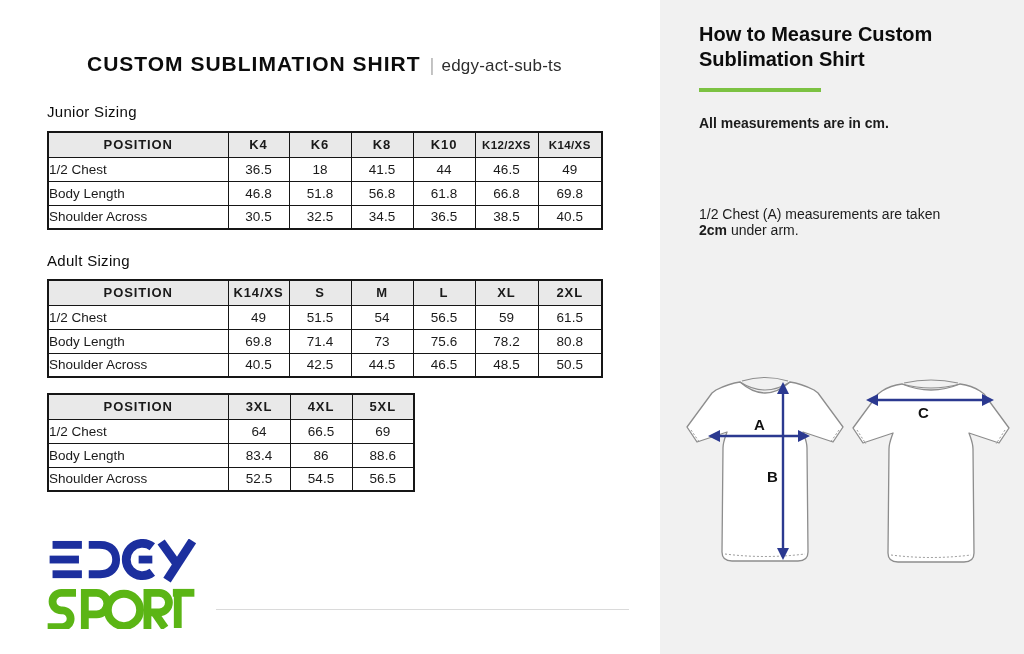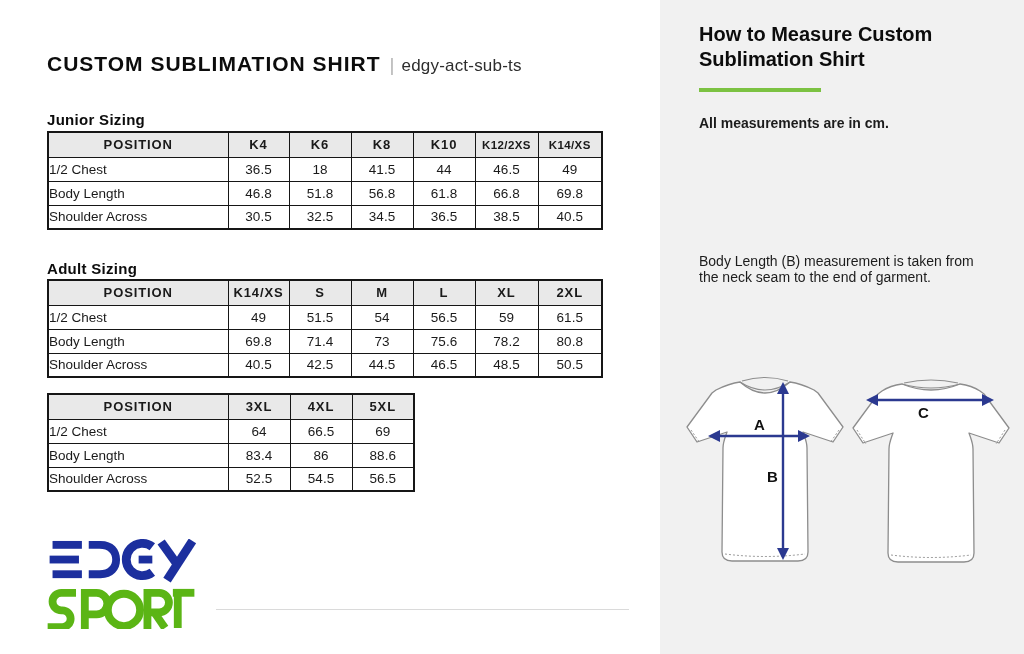--- a/index.html
+++ b/index.html
@@ -2,25 +2,25 @@
 <html><head>
 <meta charset="utf-8">
 <style>
   * { margin:0; padding:0; box-sizing:border-box; }
   html,body { width:1024px; height:654px; }
   body { font-family:"Liberation Sans", sans-serif; background:#ffffff; color:#111; }
   .page { position:relative; width:1024px; height:654px; background:#fff; overflow:hidden; }
 
   
   .main-title { position:absolute; left:47px; top:42px; white-space:nowrap; }
-  .main-title .t-main { font-size:21px; font-weight:800; letter-spacing:1px; color:#0c0c0c; }
+  .main-title .t-main { font-size:21px; font-weight:800; letter-spacing:1px; color:#0c0c0c;margin-left:40px; }
   .main-title .t-pipe { font-size:19px; font-weight:400; color:#b4b4b4; margin:0 7px 0 9px; }
   .main-title .t-code { font-size:17px; font-weight:400; letter-spacing:0.2px; color:#2d2d2d; }
 
-  .sec-heading { position:absolute; left:47px; font-size:15px; font-weight:700; letter-spacing:0.3px; color:#0c0c0c;margin-top:8px; }
+  .sec-heading { position:absolute; left:47px; font-size:15px; font-weight:400; letter-spacing:0.3px; color:#0c0c0c; }
   #junior-heading { top:103px; }
   #adult-heading  { top:252px; }
 
   table.size-table { position:absolute; left:47px; border-collapse:collapse; table-layout:fixed;
                      background:#fff; border:2px solid #161616; font-size:13.5px; color:#1a1a1a; }
   .size-table th { border:1px solid #161616; background:#e9e9e9; font-weight:700;
                    letter-spacing:0.9px; font-size:13px; height:25px; text-align:center; }
   .size-table td { border:1px solid #161616; text-align:center; height:24px; }
   .size-table td.pos { text-align:left; }
   .tbl-wide  { width:554px; }
@@ -240,22 +240,22 @@
 
   <div class="footer-divider"></div>
 
   <div class="measure-panel">
     <h2 class="panel-heading">How to Measure Custom Sublimation Shirt</h2>
     <div class="green-rule"></div>
 
     <p class="panel-p" id="p-note">All measurements are in cm.</p>
 
 
-
-    <p class="panel-p" id="p-body">Body Length (B) measurement is taken from the neck seam to the end of garment.</p>
+    <p class="panel-p" id="p-chest"><span>1/2 Chest (A) measurements are taken </span><b>2cm</b><span> under arm.</span></p>
+
 
 
     <svg class="diagram" viewBox="0 0 344 240">
 
       <g>
         <path class="shirt" d="M64,12 C56,13 48,16 40,20 L36,23 L11,57 L21,72 L51,62 C49,68 47,72 47,78 L46,182 C46,188 50,191 56,191 L122,191 C128,191 132,188 132,182 L131,78 C131,72 129,68 127,62 L157,72 L167,57 L142,23 L138,20 C130,16 122,13 114,12 Q89,34 64,12 Z"></path>
         <path class="collar" d="M64,12 Q89,28 114,12"></path>
         <path class="collar" d="M66,11 Q89,4 112,11"></path>
         <path class="seam" d="M49,184 Q89,189 129,184"></path>
         <path class="seam" d="M15,60 L24,73"></path>

